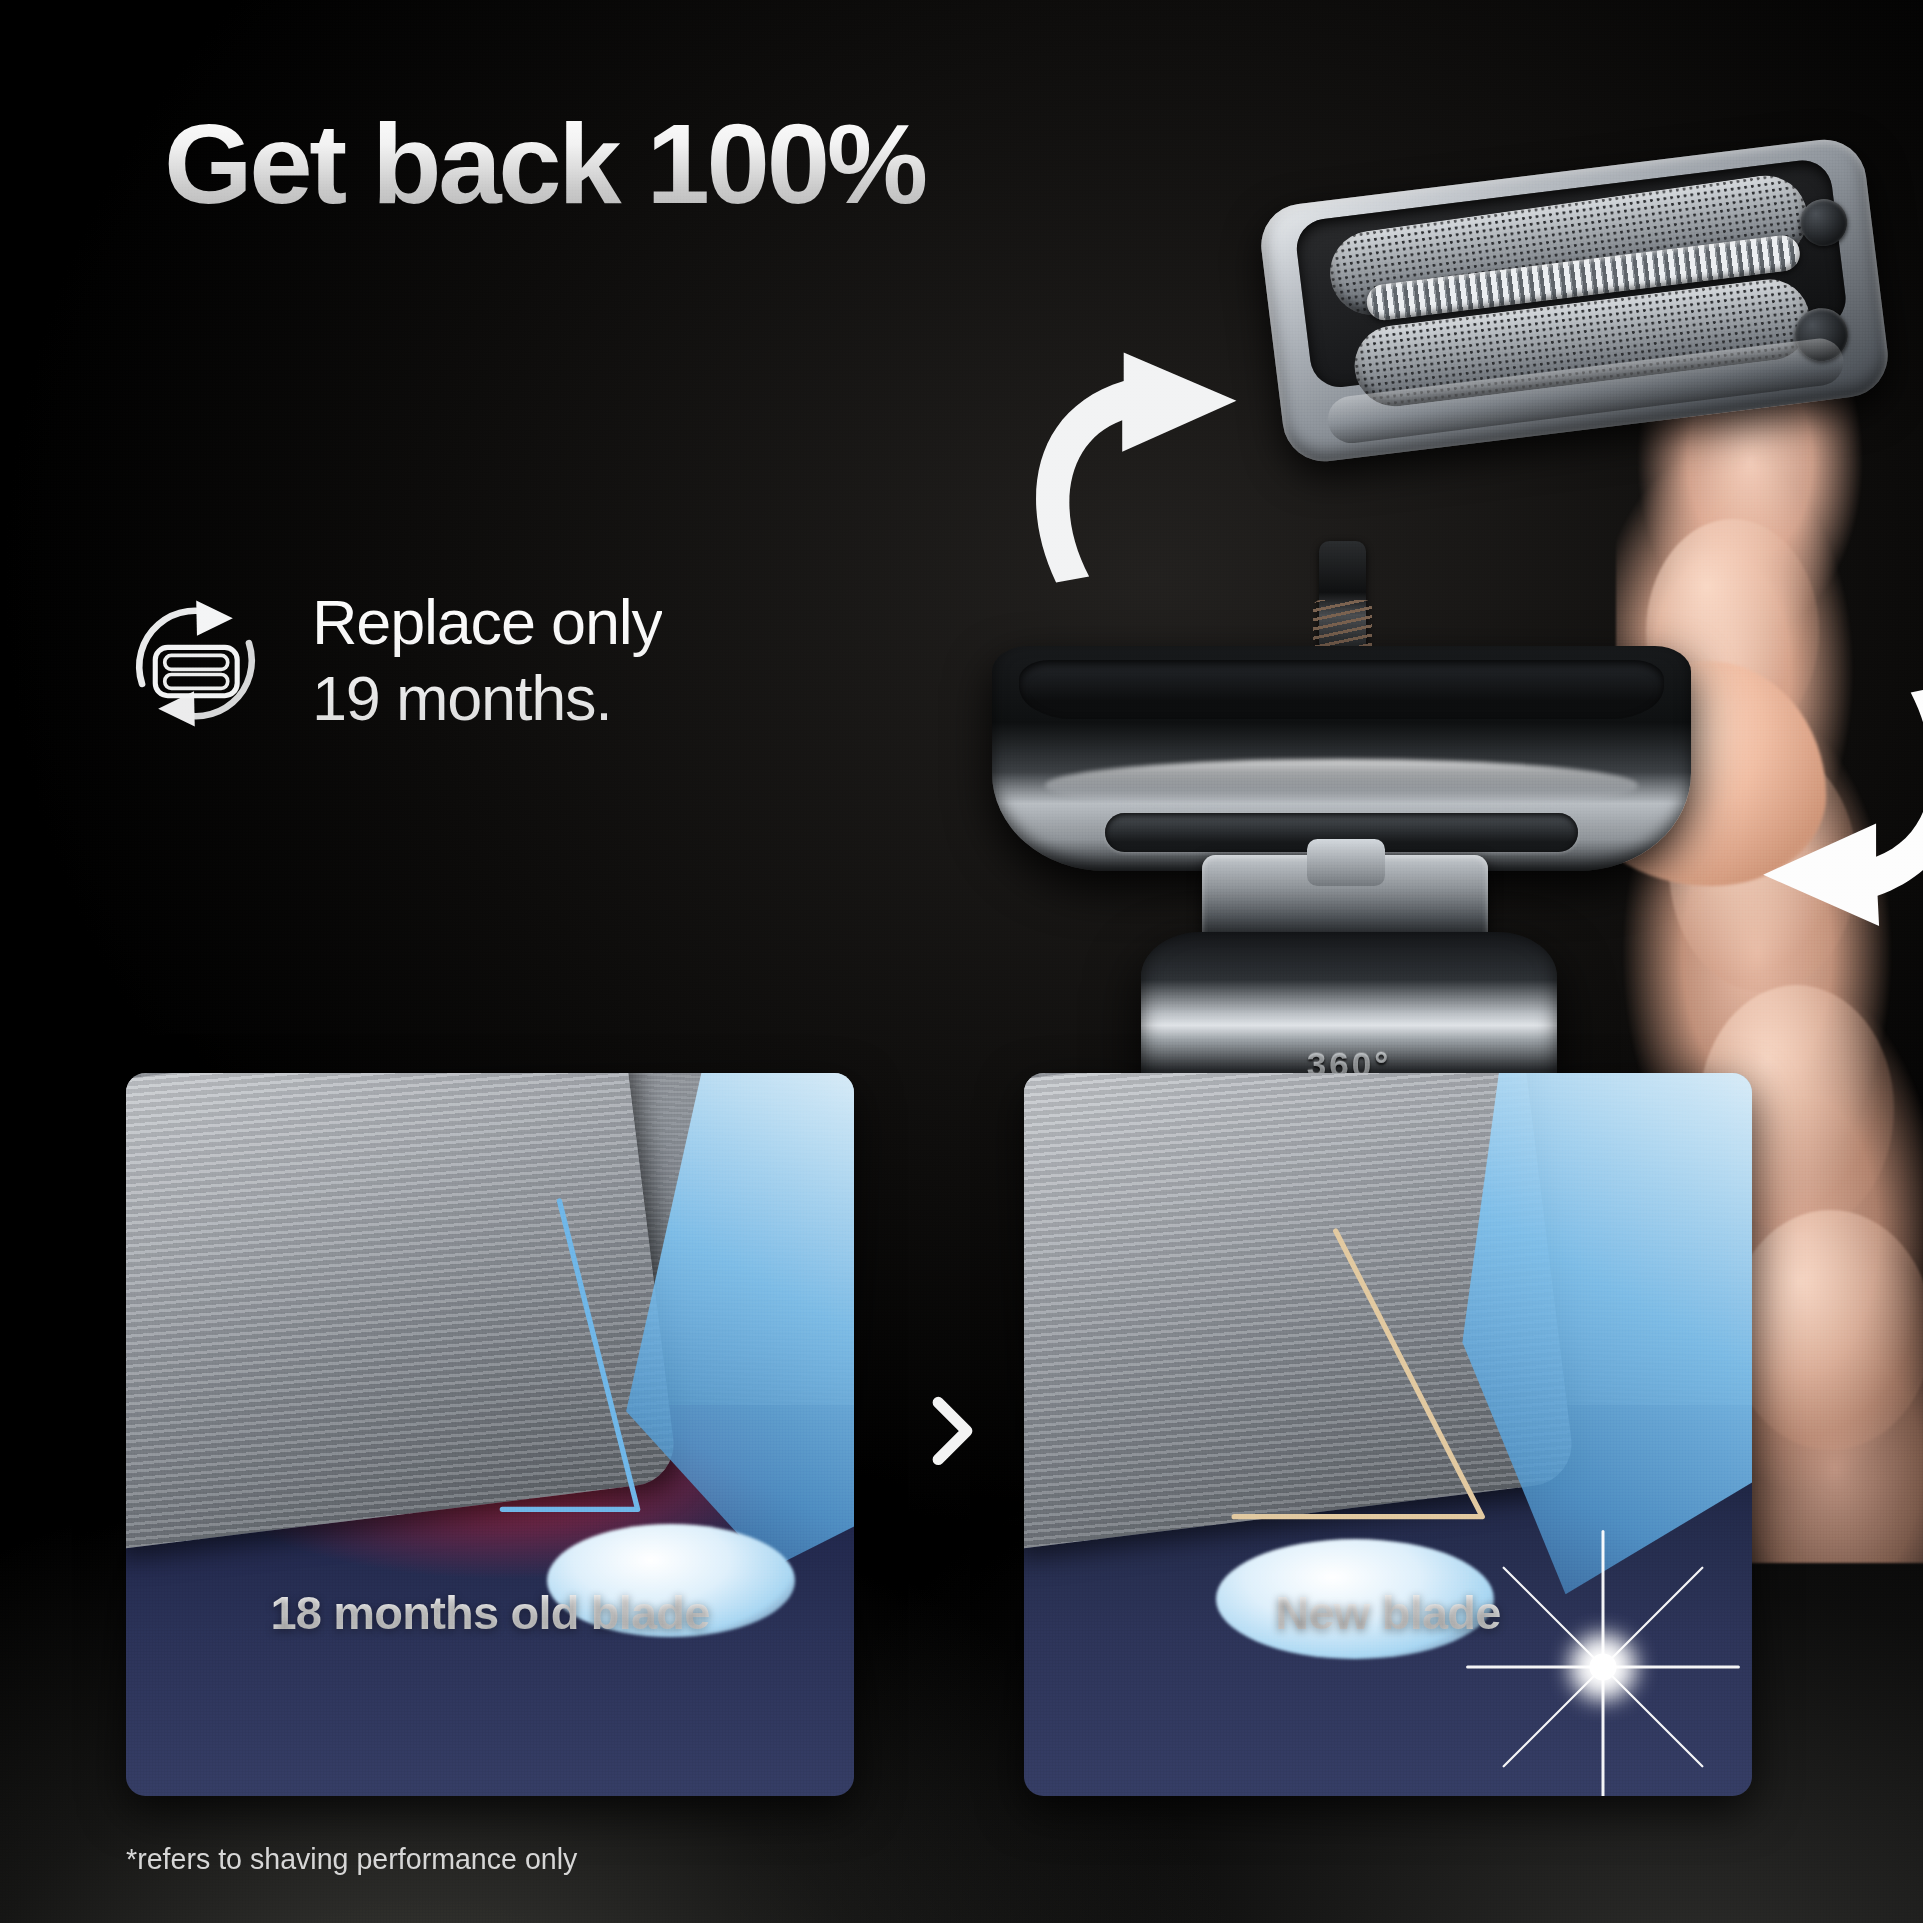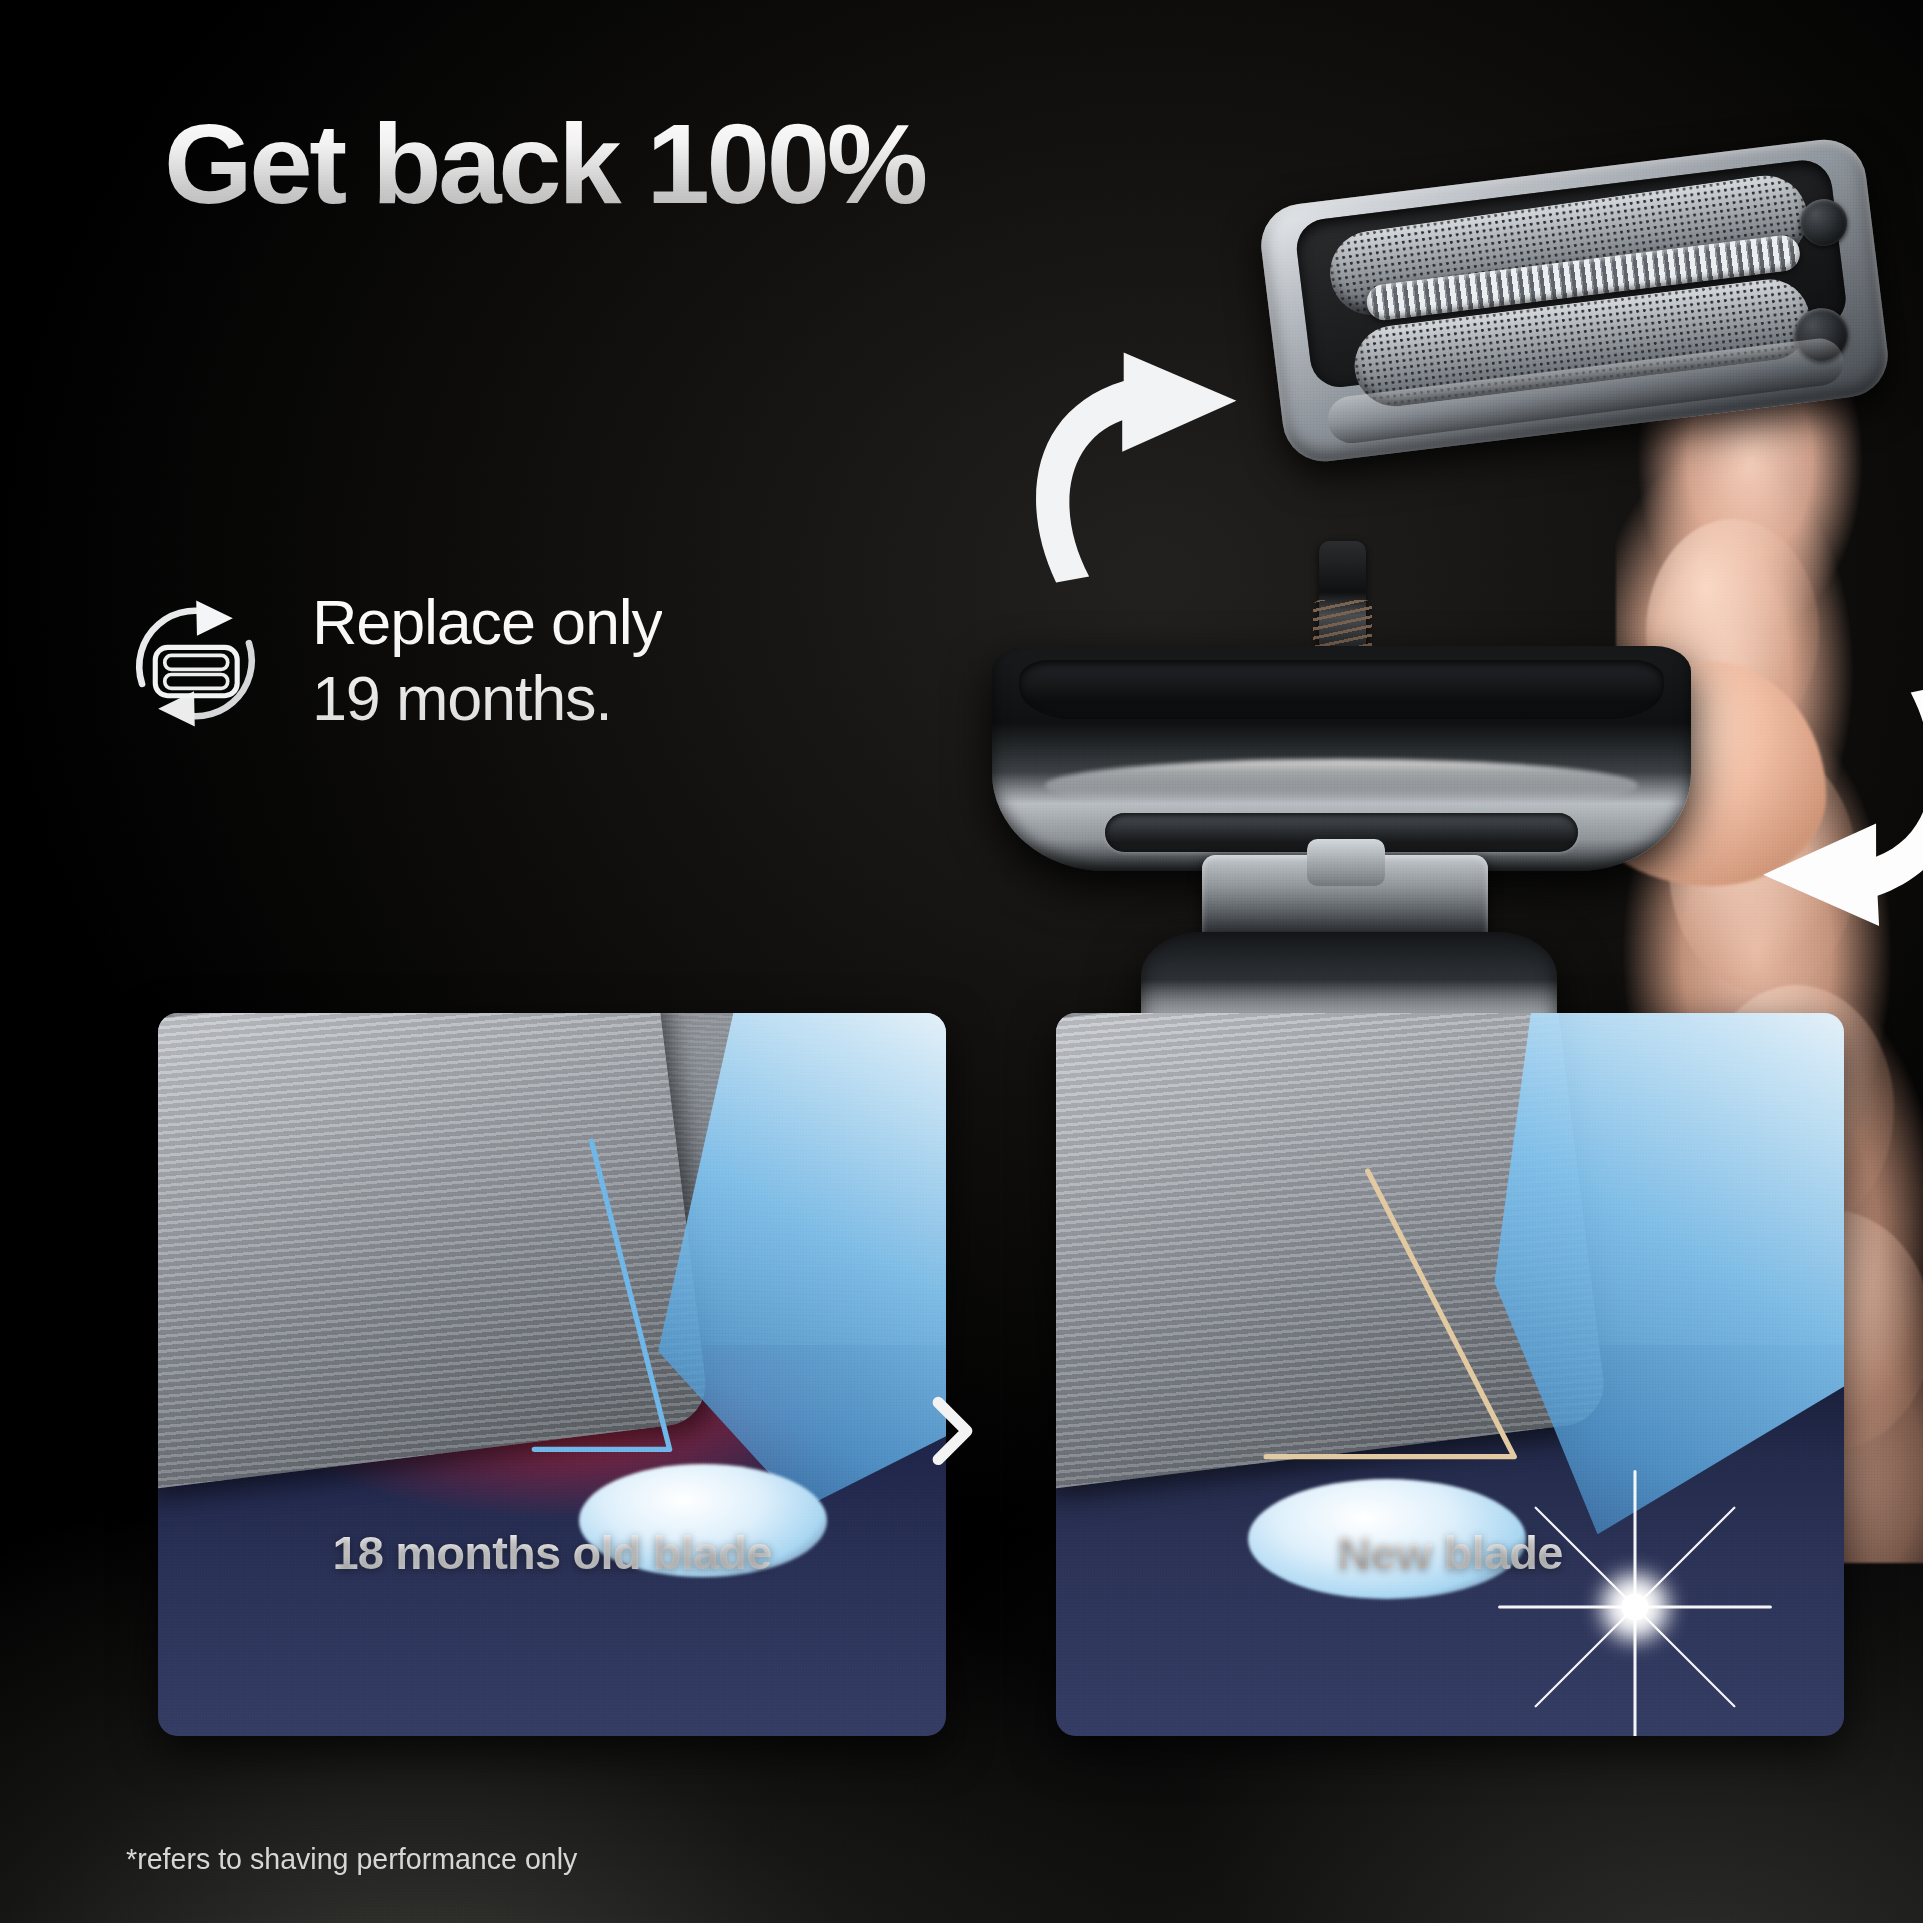--- a/index.html
+++ b/index.html
@@ -201,24 +201,23 @@
   }
 
   
   .arrow{ position:absolute; z-index:28; }
   .arrow-up{ left:1011px; top:342px; width:263px; height:248px; }
   .arrow-down{ left:1721px; top:676px; width:271px; height:256px; }
 
   
   .panels{ position:absolute; left:0; top:0; width:1924px; height:1924px; z-index:25; }
   .panel{
-    position:absolute; top:1013px; width:788px; height:723px;
+    position:absolute; top:1073px; width:728px; height:723px;
     border-radius:19.5px; overflow:hidden;
     box-shadow:0 15px 45px rgba(0,0,0,.75);
-    margin-left:32px;
   }
   .panel-old{ left:126px; }
   .panel-new{ left:1024px;padding-left:28px; }
 
   .panel .sky{
     position:absolute; left:0; right:0; top:0; height:421px;
     background:linear-gradient(172deg,#9a9ea4 0%,#8b9097 26%,#6e747b 55%,#4a4f57 80%,#2b3040 100%);
   }
   .panel .sky::after{
     content:""; position:absolute; inset:0;

